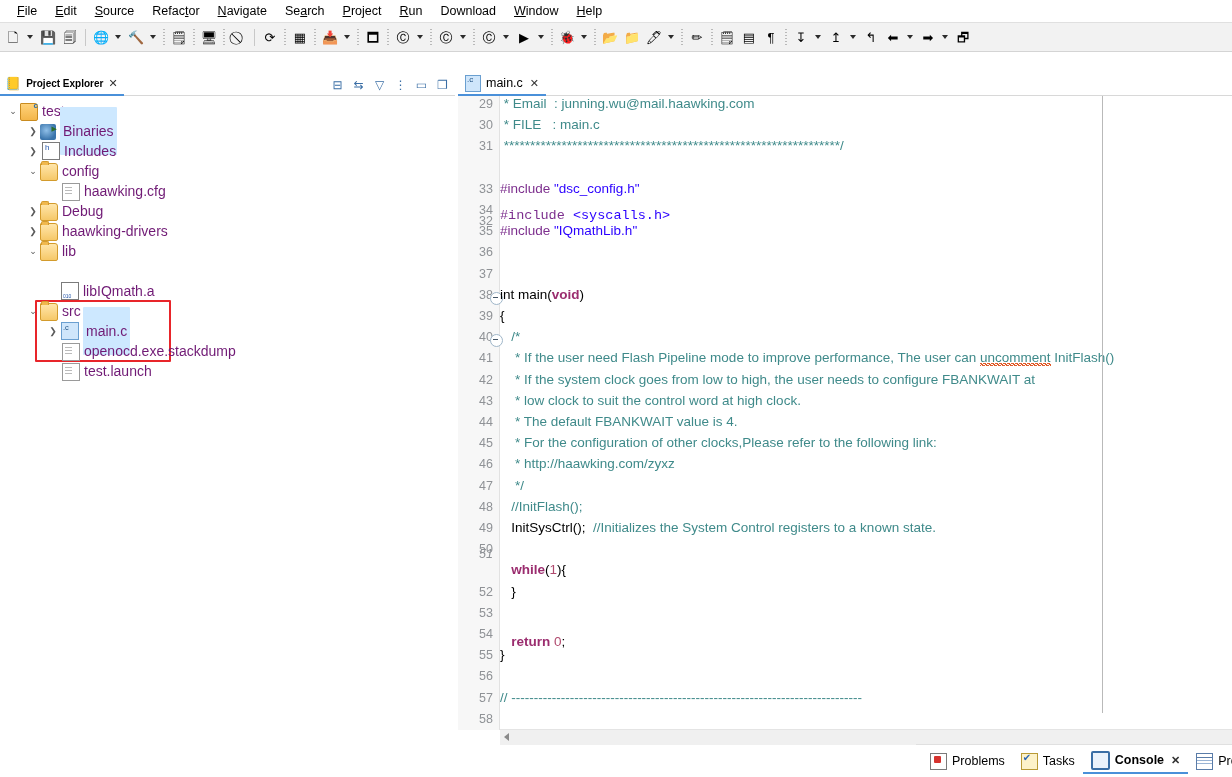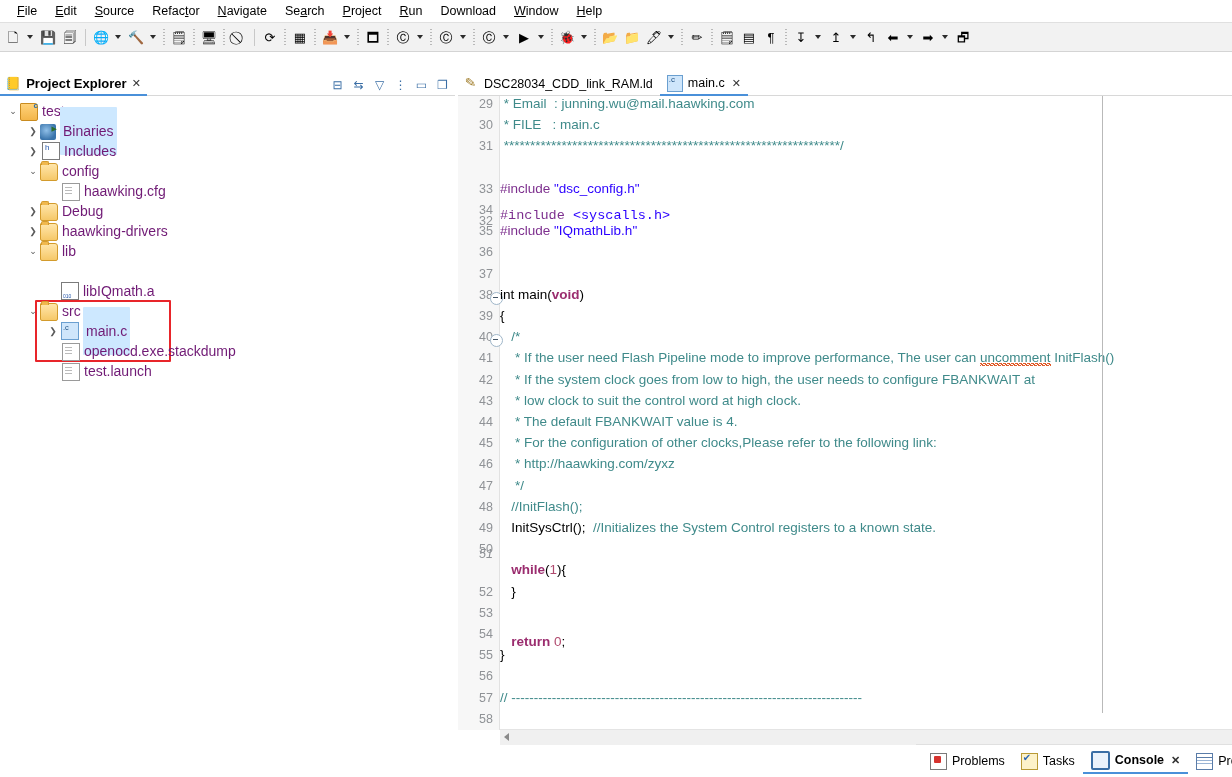--- a/index.html
+++ b/index.html
@@ -37,21 +37,21 @@
   .gl{font-size:13px;line-height:1;}
 
   
   .main{position:absolute;left:0;top:73px;right:0;bottom:0;}
 
   
   .pe{position:absolute;left:0;top:0;width:455px;bottom:0;background:#ffffff;}
   .pe-tabbar{height:23px;background:#ffffff;display:flex;align-items:flex-end;position:relative;}
   .pe-tab{height:22px;display:flex;align-items:center;padding:0 6px 0 5px;background:#fff;
           border-bottom:2px solid #4a90d9;}
-  .pe-tab .lbl{font-size:13px;color:#000;margin:0 5px;font-weight:600;}
+  .pe-tab .lbl{font-size:10px;color:#000;margin:0 5px;font-weight:600;}
   .pe-tab .closeg{font-size:11px;color:#333;}
   .pe-tabfill{flex:1;border-bottom:1px solid #d8d8d8;height:22px;background:#fff;}
   .pe-tools{position:absolute;right:4px;top:2px;display:flex;align-items:center;gap:4px;height:19px;}
   .pe-tools .ic{width:17px;height:17px;display:flex;align-items:center;justify-content:center;font-size:12px;color:#3a6ea5;}
   .pe-body{position:absolute;left:0;top:23px;right:0;bottom:0;background:#fff;overflow:hidden;}
 
   .row{height:20px;display:flex;align-items:center;white-space:nowrap;position:relative;}
   .row .twisty{width:14px;height:20px;display:flex;align-items:center;justify-content:center;font-size:9px;color:#5a5a5a;flex:none;}
   .row .ico{width:16px;height:16px;margin-right:4px;flex:none;position:relative;}
   .row .txt{font-size:14px;color:#701a75;text-align:center;}
@@ -363,24 +363,20 @@
             <span class="ico i-file"></span>
             <span class="txt">test.launch</span>
           </div>
         </div>
     </div>
 
     <div class="vdivide"></div>
 
     <div class="ed">
       <div class="ed-tabbar" id="ed-tabbar">
-          <div class="ed-tab">
-            <span class="i-ld"></span>
-            <span class="lbl">DSC28034_CDD_link_RAM.ld</span>
-          </div>
           <div class="ed-tab active">
             <span class="i-cfile"></span>
             <span class="lbl">main.c</span>
             <span class="closeg">✕</span>
           </div>
           <div class="ed-tabfill"></div>
         </div>
       <div class="ed-body">
         <div class="gutter" id="gutter">
             <div class="ln" style="top: 1px;">29</div>

